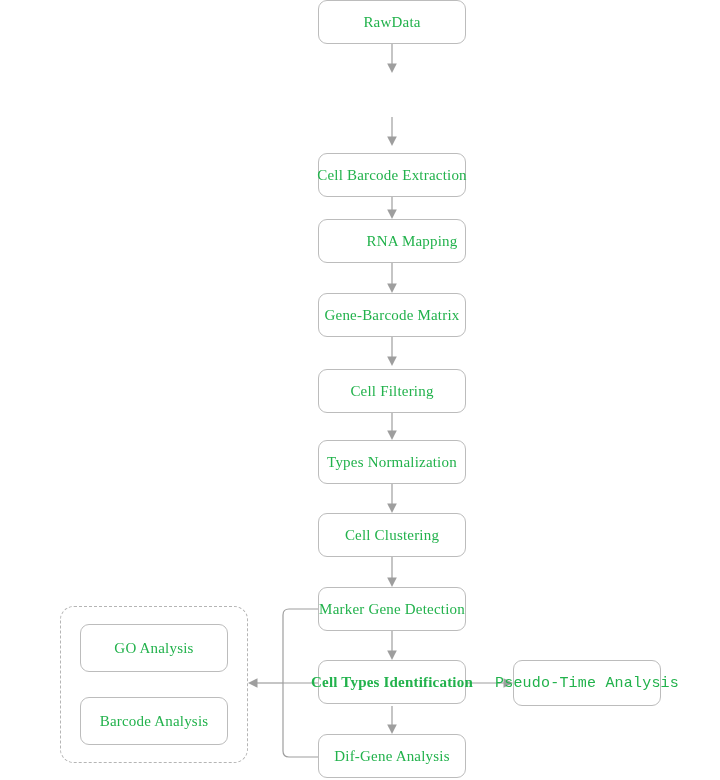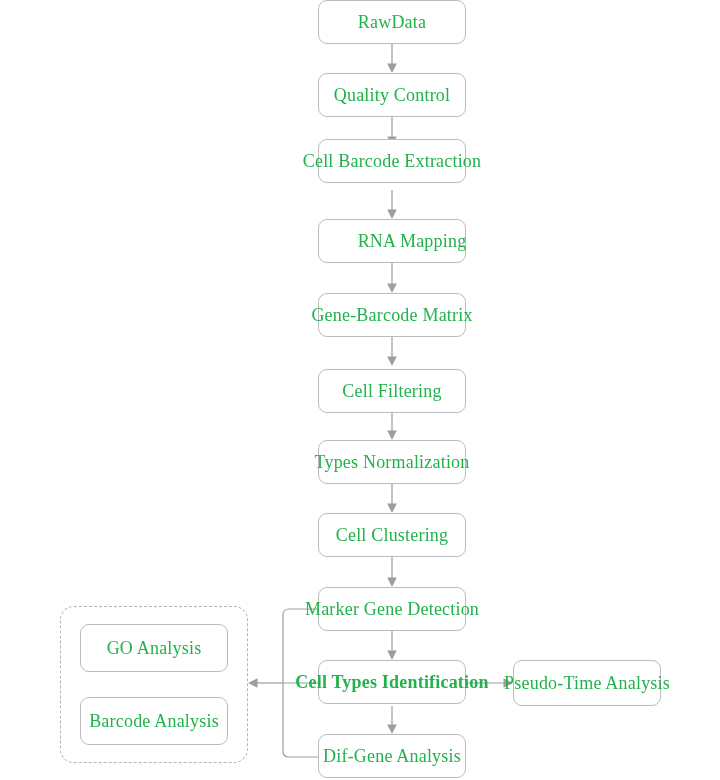--- a/index.html
+++ b/index.html
@@ -21,36 +21,37 @@
     position: absolute;
     box-sizing: border-box;
     border: 1px solid #bcbcbc;
     border-radius: 9px;
     background: #ffffff;
     display: flex;
     align-items: center;
     justify-content: center;
     text-align: center;
     color: #22b24c;
-    font-size: 18px;
+    font-size: 15px;
     letter-spacing: 0.2px;
     white-space: nowrap;
     line-height: 1;
     z-index: 3;
   }
   .node.main {
     left: 318px;
     width: 148px;
     height: 44px;
   }
   .node.side {
     left: 513px;
     width: 148px;
     height: 46px;
     top: 660px;
+    font-family: Liberation Mono, monospace;
   }
   .node.inner {
     left: 80px;
     width: 148px;
     height: 48px;
   }
   
   .group-box {
     position: absolute;
     box-sizing: border-box;
@@ -143,25 +144,22 @@
       <path d="M 318 683 L 289 683 Q 283 683 283 683"></path>
       <line x1="283" y1="683" x2="255" y2="683"></line>
       <polygon points="248,683 257.5,678.2 257.5,687.8"></polygon>
     </g>
   </svg>
 
   <div class="node main" style="top:0px;">
     <span>RawData</span>
   </div>
 
-  <div class="node main" style="top:73px;">
-    <span>Quality Control</span>
-  </div>
-
-  <div class="node main" style="top:139px;">
+
+  <div class="node main" style="top:153px;">
     <span>Cell Barcode Extraction</span>
   </div>
 
   <div class="node main" style="top:219px;padding-left:40px;">
     <span>RNA Mapping</span>
   </div>
 
   <div class="node main" style="top:293px;">
     <span>Gene-Barcode Matrix</span>
   </div>

